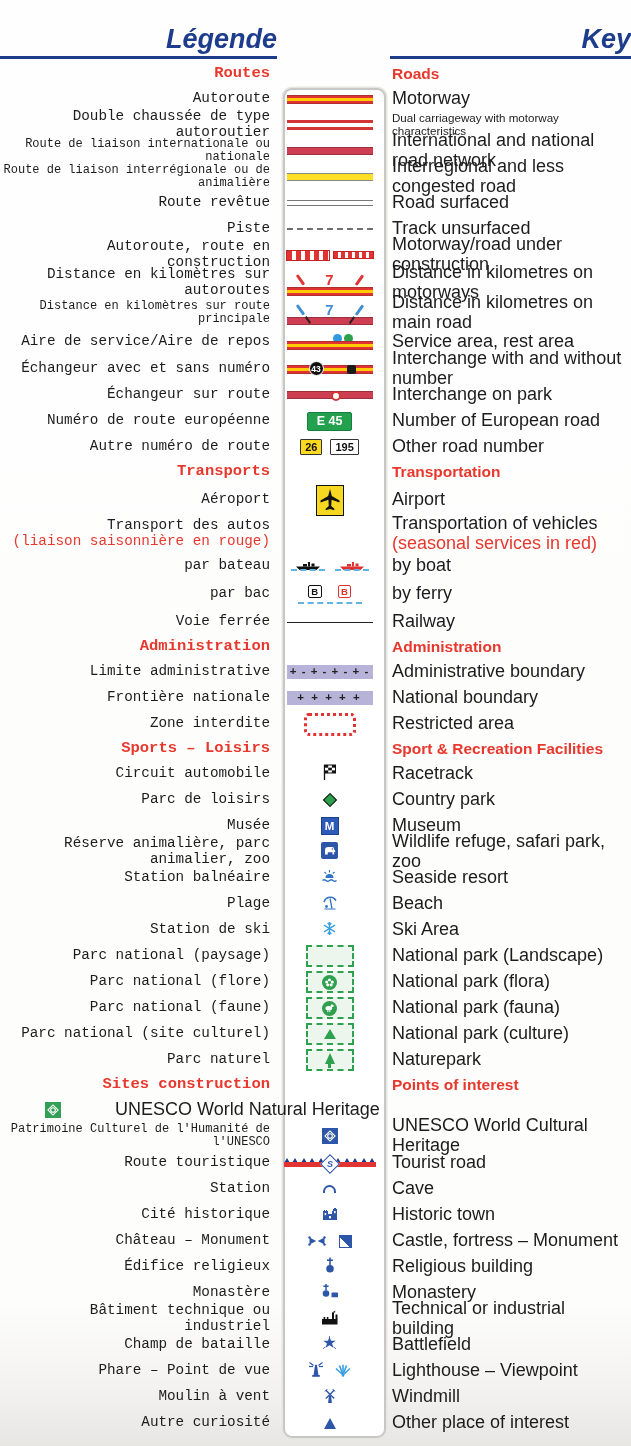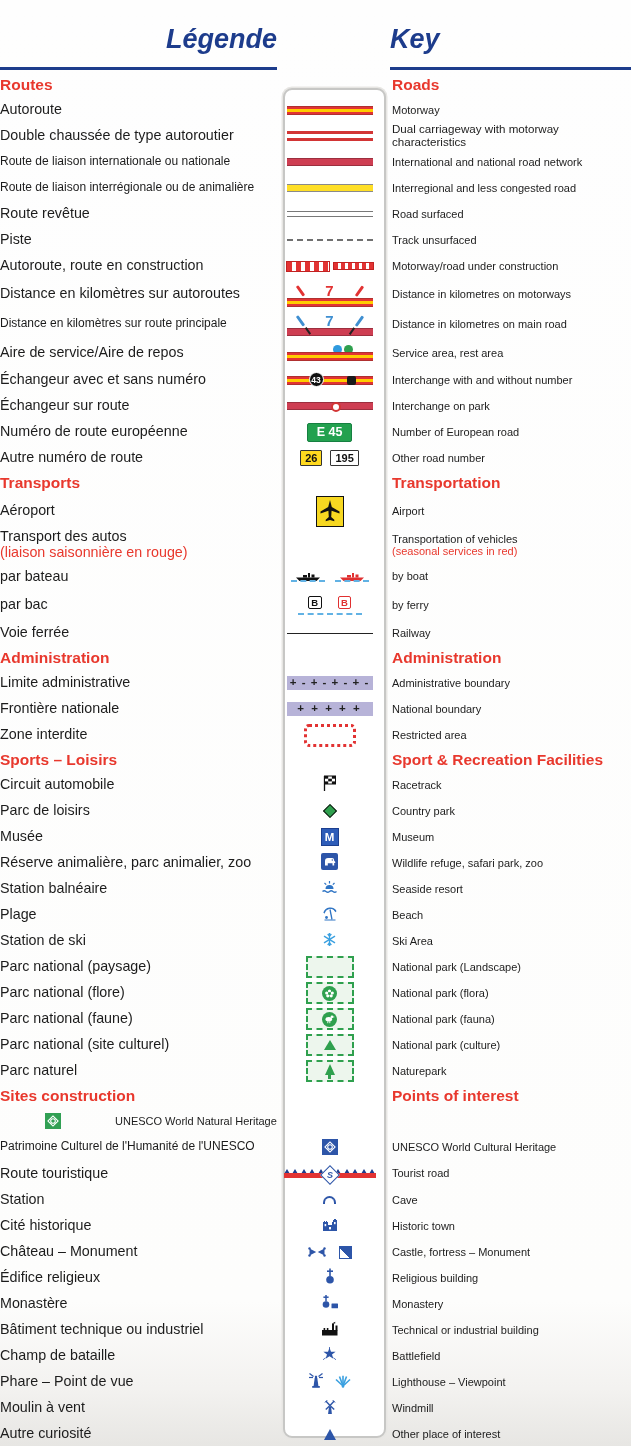--- a/index.html
+++ b/index.html
@@ -5,32 +5,32 @@
   html,body{margin:0;padding:0;}
   body{
     width:631px;height:1446px;position:relative;overflow:hidden;
     font-family:"Liberation Sans", sans-serif;
     background:linear-gradient(180deg,#fefefe 0%,#fdfdfc 90%,#f3f2f0 96%,#e7e6e3 100%);
   }
   
   .header{display:flex;padding-top:24px;}
   .header-left{width:277px;border-bottom:3px solid #1d3c8c;padding-bottom:1px;text-align:right;}
   .header-gap{width:113px;}
-  .header-right{flex:1;border-bottom:3px solid #1d3c8c;padding-bottom:12px;text-align:left;}
+  .header-right{flex:1;border-bottom:3px solid #1d3c8c;padding-bottom:1px;text-align:right;}
   .h-title{font-size:27px;font-weight:bold;font-style:italic;color:#1d3c8c;letter-spacing:0;}
   
   .symbol-box{position:absolute;left:283px;top:88px;width:99px;height:1346px;
     border:2px solid #c7c7c5;border-radius:9px;box-shadow:0 0 0 1.5px #e7e6e3;background:#fff;}
   
   #legend-rows{position:relative;margin-top:3px;}
   .row{display:flex;align-items:center;height:26px;}
-  .row .fr{width:277px;text-align:left;padding-right:7px;box-sizing:border-box;
-    color:#1c1c1c;font-size:14.3px;line-height:1.1;}
+  .row .fr{width:277px;text-align:right;padding-right:7px;box-sizing:border-box;
+    color:#1c1c1c;font-size:14.3px;line-height:1.1;font-family:Liberation Mono, monospace;}
   .row .sym{width:105px;display:flex;align-items:center;justify-content:center;box-sizing:border-box;}
-  .row .en{flex:1;padding-left:10px;font-size:11px;color:#1c1c1c;line-height:1.1;}
+  .row .en{flex:1;padding-left:10px;font-size:18px;color:#1c1c1c;line-height:1.1;}
   .row .fr.small{font-size:12px;}
   .row .en.small{font-size:11.6px;}
   .row.section .fr,.row.section .en{color:#e8382d;font-weight:bold;font-size:15.5px;}
   .row.section{height:24px;}
   .sub{display:block;color:#e8382d;}
   
   .band{display:block;width:86px;}
   .mw{height:9px;background:linear-gradient(180deg,#b03030 0 1px,#e23333 1px 32%,#ffcc00 32% 68%,#e23333 68% calc(100% - 1px),#b03030 calc(100% - 1px));}
   .dual{height:10px;background:linear-gradient(180deg,#d23535 0 33%,#fff 33% 67%,#d23535 67% 100%);}
   .intl{height:8px;background:#ce3e52;border-top:1px solid #9c2f3e;border-bottom:1px solid #9c2f3e;box-sizing:border-box;}

